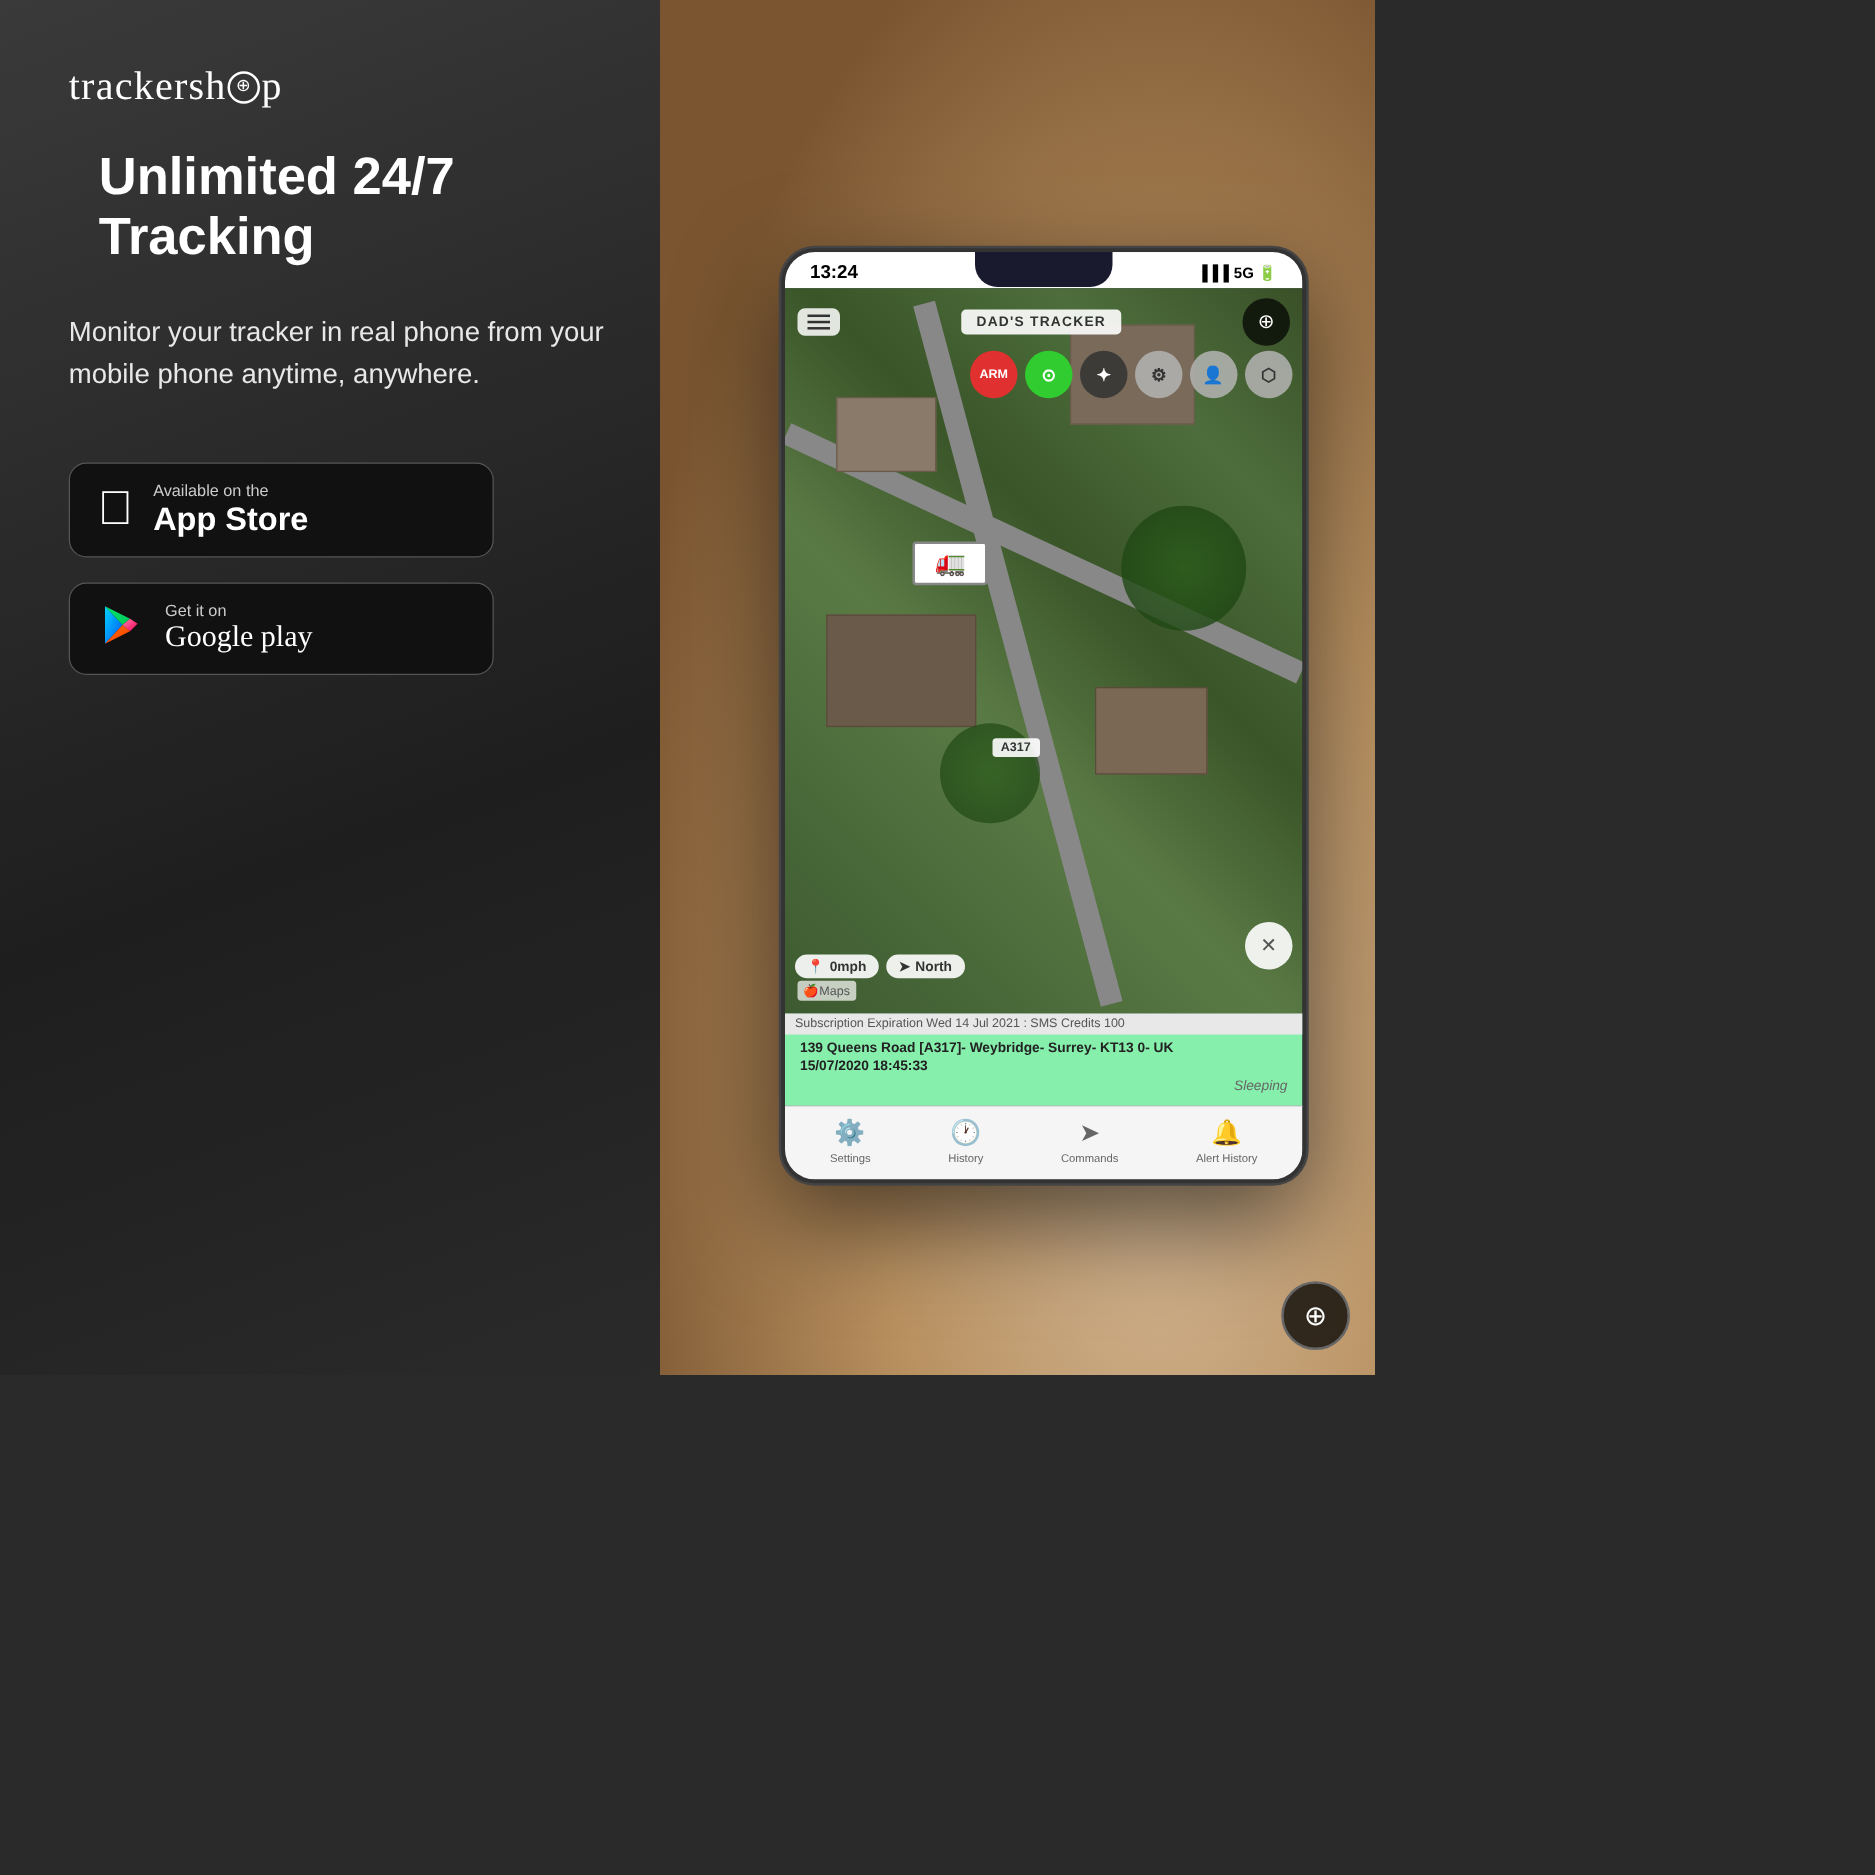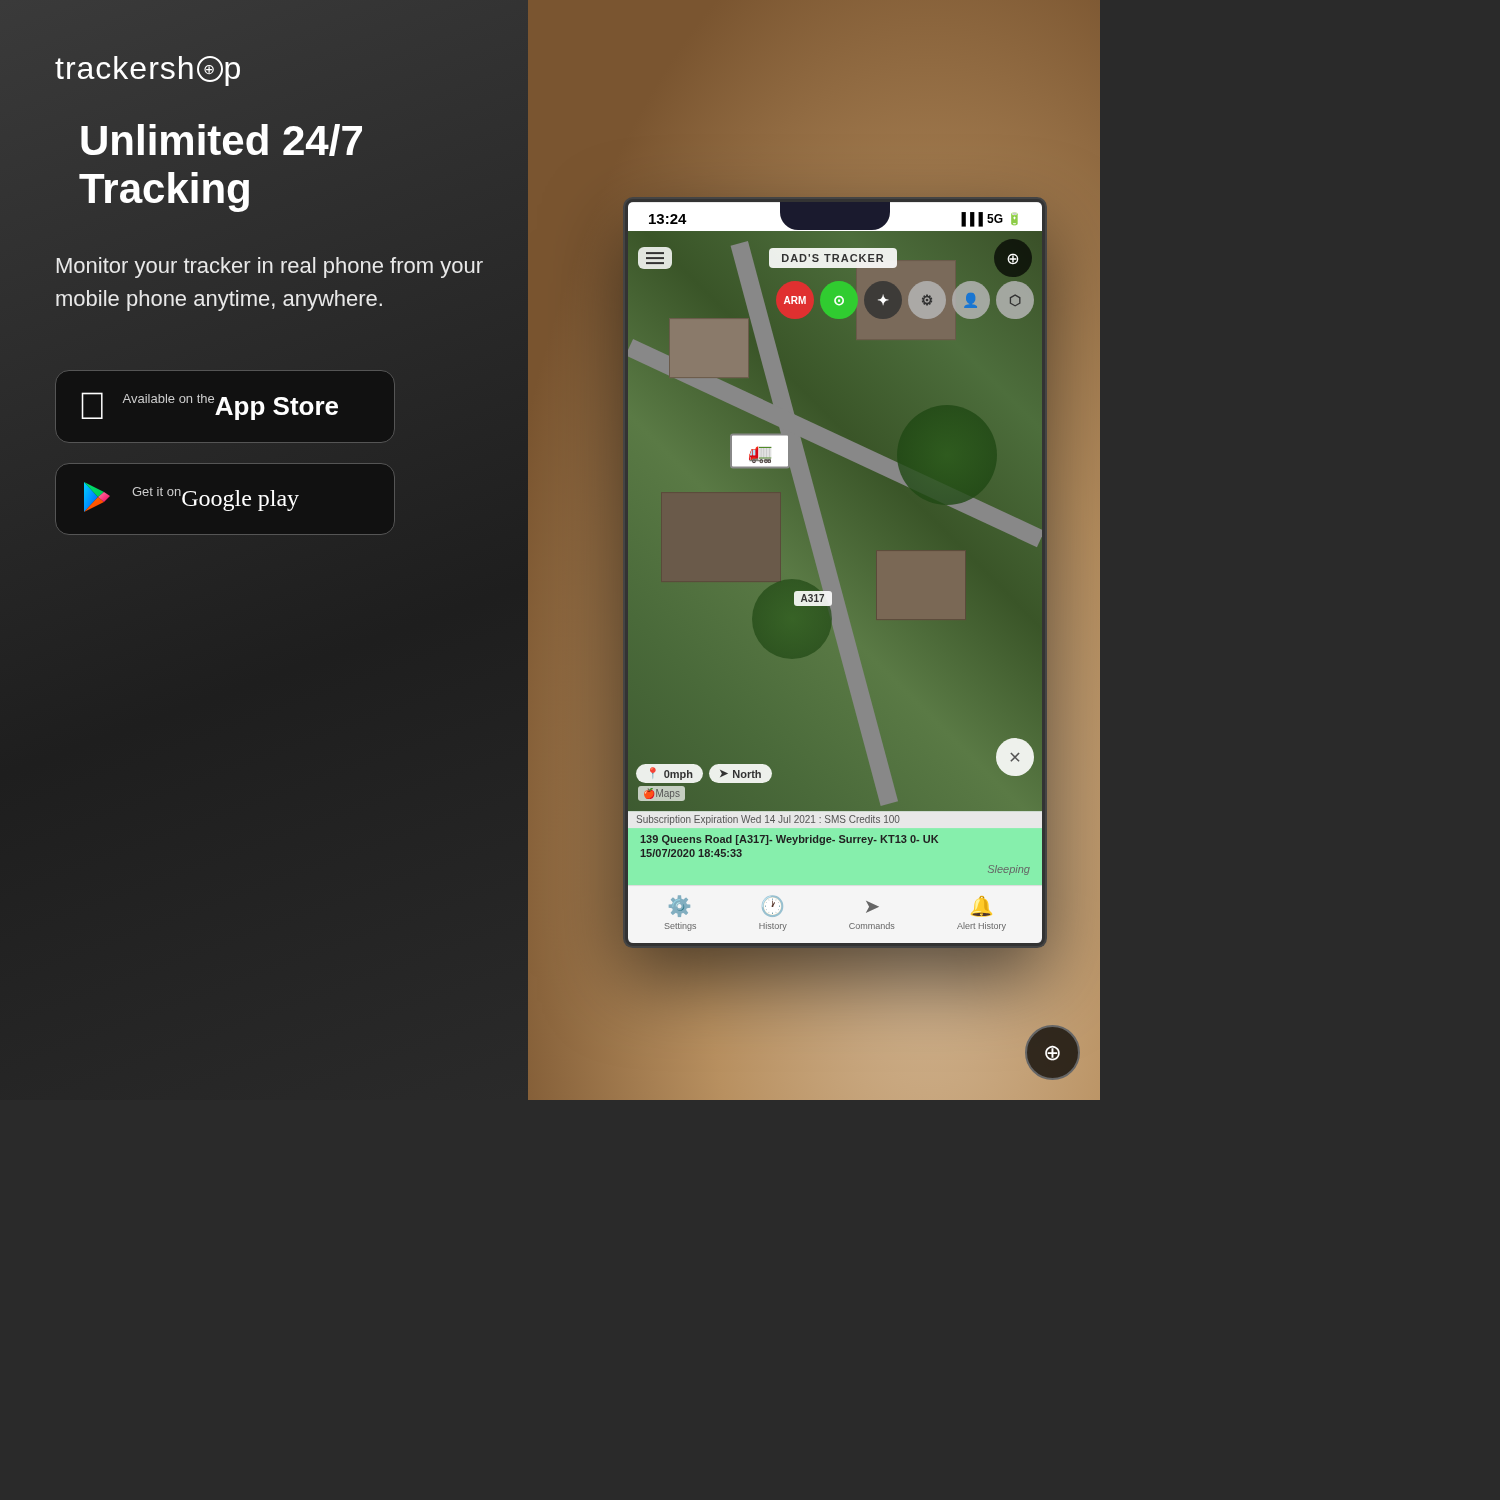--- a/index.html
+++ b/index.html
@@ -56,20 +56,21 @@
       align-items: center;
       gap: 8px;
       margin-bottom: 30px;
     }
 
     .logo-text {
       color: white;
       font-size: 32px;
       font-weight: 400;
       letter-spacing: 1px;
+      font-family: Liberation Serif, serif;
     }
 
     .logo-text span {
       display: inline-block;
       width: 26px;
       height: 26px;
       border: 2.5px solid white;
       border-radius: 50%;
       text-align: center;
       line-height: 22px;
@@ -118,20 +119,21 @@
       text-decoration: none;
     }
 
     .store-btn-icon {
       font-size: 38px;
       flex-shrink: 0;
     }
 
     .store-btn-text {
       display: flex;
+      flex-direction: column;
     }
 
     .store-btn-small {
       font-size: 13px;
       color: #ccc;
       font-weight: 400;
     }
 
     .store-btn-large {
       font-size: 26px;
@@ -152,21 +154,21 @@
       position: absolute;
       top: 50%;
       left: 50%;
       transform: translate(-45%, -47%);
       width: 420px;
       z-index: 10;
     }
 
     .phone-frame {
       background: #1a1a2e;
-      border-radius: 8px;
+      border-radius: 27px;
       border: 3px solid #333;
       overflow: hidden;
       box-shadow: 
         0 0 0 2px #444,
         0 30px 80px rgba(0,0,0,0.6),
         inset 0 0 0 1px #222;
       position: relative;
     }
 
     

